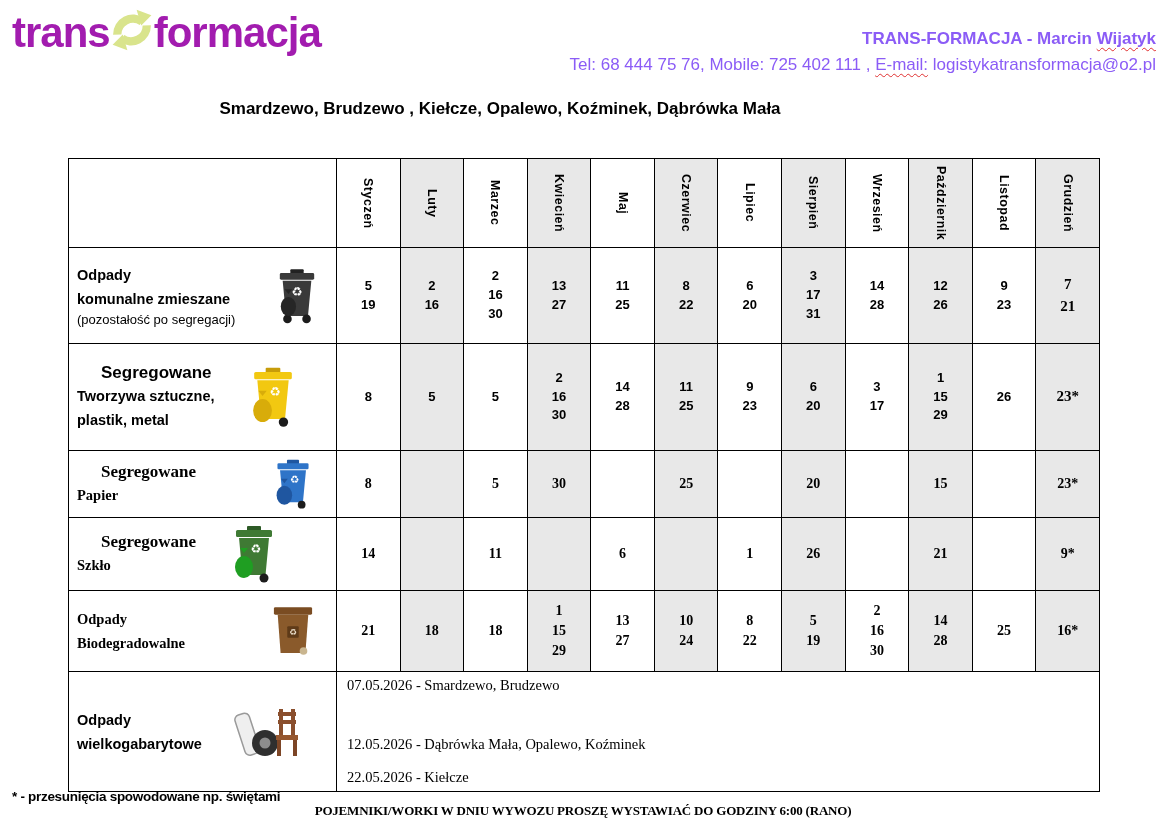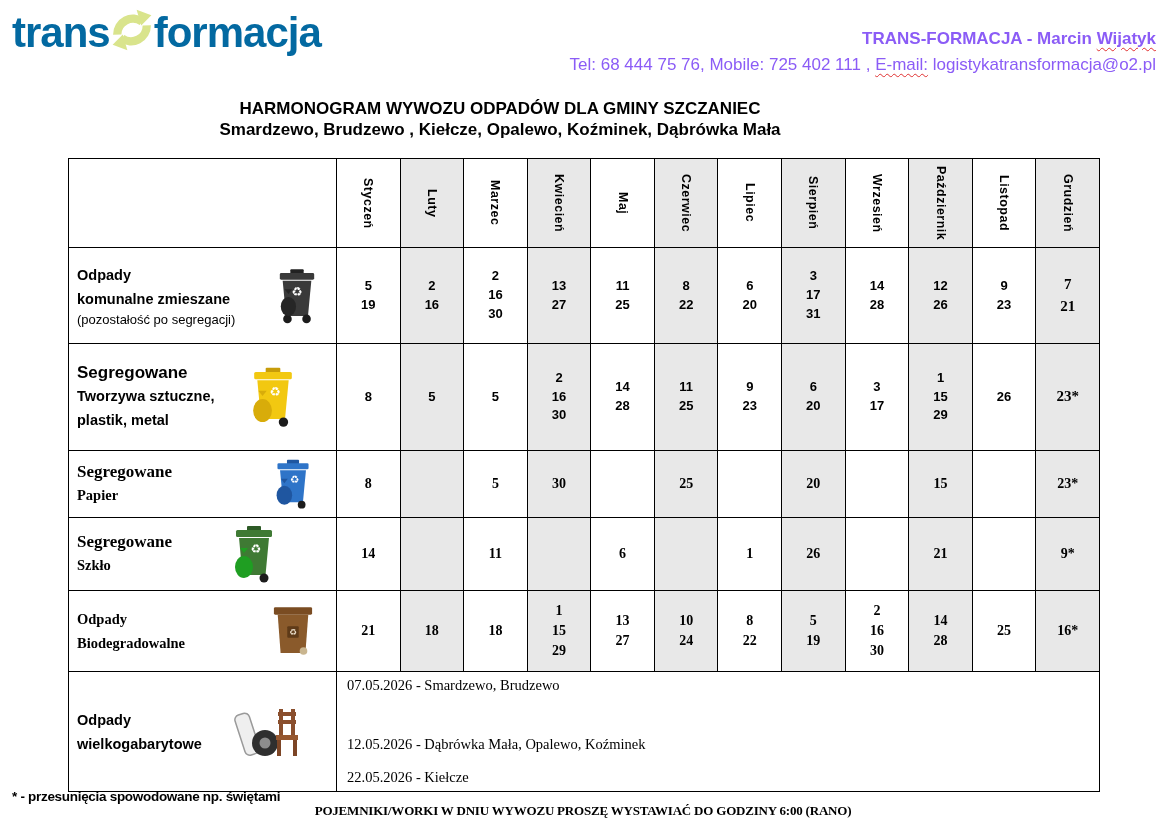--- a/index.html
+++ b/index.html
@@ -4,21 +4,21 @@
 <style>
   html,body { margin:0; padding:0; background:#ffffff; }
   .page {
     position:relative; width:1166px; height:822px; background:#fff;
     font-family:"Liberation Sans", sans-serif; color:#000; overflow:hidden;
   }
 
   
   .logo { position:absolute; top:6px; left:12px; display:flex; align-items:center; }
   .logo .logo-txt {
-    font-size:42px; font-weight:bold; color:#0369a1; letter-spacing:-1px; line-height:1;
+    font-size:42px; font-weight:bold; color:#a21caf; letter-spacing:-1px; line-height:1;
   }
   .logo svg { margin:0 -2px 6px -2px; }
 
   .contact {
     position:absolute; top:26px; right:10px; text-align:right;
     font-size:17px; line-height:1.5; color:#8b5cf6;
   }
   .contact .c-line1 { font-weight:bold; }
   .misspell { text-decoration:underline wavy #e03030 1px; text-underline-offset:3px; }
 
@@ -56,21 +56,21 @@
   td.sched-cell, tr.data-row td:not(.label-cell) {
     text-align:center; vertical-align:middle; font-weight:bold; font-size:13px;
     line-height:1.45; white-space:pre-line;
   }
   
   tr#row-2 td, tr#row-3 td, tr#row-4 td { font-family:"Liberation Serif", serif; font-size:14px; }
   tr.data-row td:nth-child(13) { font-family:"Liberation Serif", serif; font-size:15px; }
 
   td.label-cell { position:relative; vertical-align:middle; background:#fff !important; }
   .lbl { padding:6px 8px; }
-  .lbl-l { display:block; font-size:17px; font-weight:bold; line-height:22px; white-space:pre-line; }
+  .lbl-l { display:block; font-size:17px; font-weight:bold; line-height:22px; white-space:pre-line;margin-left:24px; }
   .lbl-m { display:block; font-size:14.5px; font-weight:bold; line-height:24px; white-space:pre-line; }
   .lbl-s { display:block; font-size:13px; font-weight:normal; line-height:18px; white-space:pre-line; }
   .bin { position:absolute; top:50%; transform:translateY(-50%); }
   #row-0 .bin { right:18px; } #row-1 .bin { right:40px; }
   #row-2 .bin { right:24px; } #row-3 .bin { right:60px; }
   #row-4 .bin { right:22px; } #row-5 .bin { right:36px; }
 
   td.bulky-cell { background:#fff !important; vertical-align:top; }
   .bulky-wrap { font-family:"Liberation Serif", serif; font-size:14.5px; padding:5px 10px; }
   .bulky-wrap p { margin:0; }
@@ -102,21 +102,20 @@
     </svg>
     <span class="logo-txt">formacja</span>
   </div>
 
   <div class="contact">
     <div class="c-line1"><span>TRANS-FORMACJA - Marcin </span><span class="misspell">Wijatyk</span></div>
     <div><span>Tel: 68 444 75 76, Mobile: 725 402 111 , </span><span class="misspell">E-mail:</span><span>  logistykatransformacja@o2.pl</span></div>
   </div>
 
   <div class="titles">
-    <div class="t1">HARMONOGRAM WYWOZU ODPADÓW DLA GMINY SZCZANIEC</div>
     <div class="t3">Smardzewo, Brudzewo , Kiełcze, Opalewo, Koźminek, Dąbrówka Mała</div>
   </div>
 
   <table class="sched" id="schedule-table">
     <colgroup>
         <col class="label-col">
       </colgroup>
     <thead>
       <tr id="month-row">
         <th class="corner"></th>

